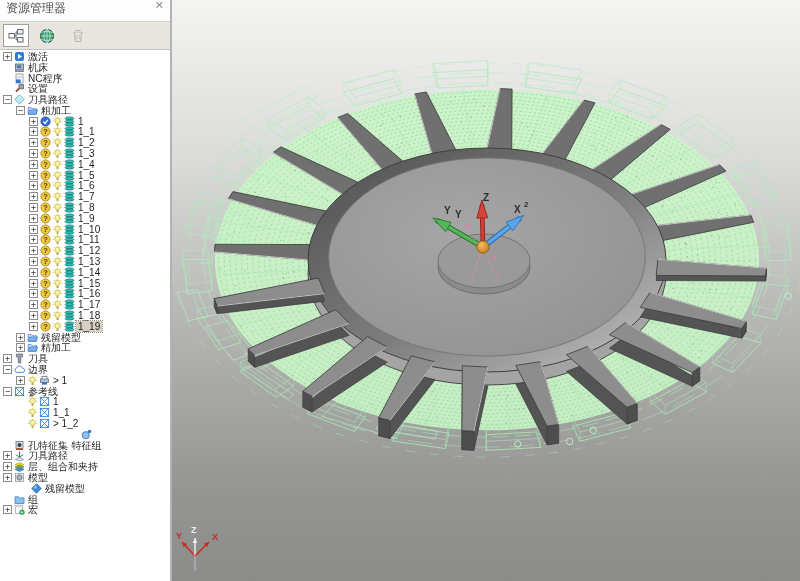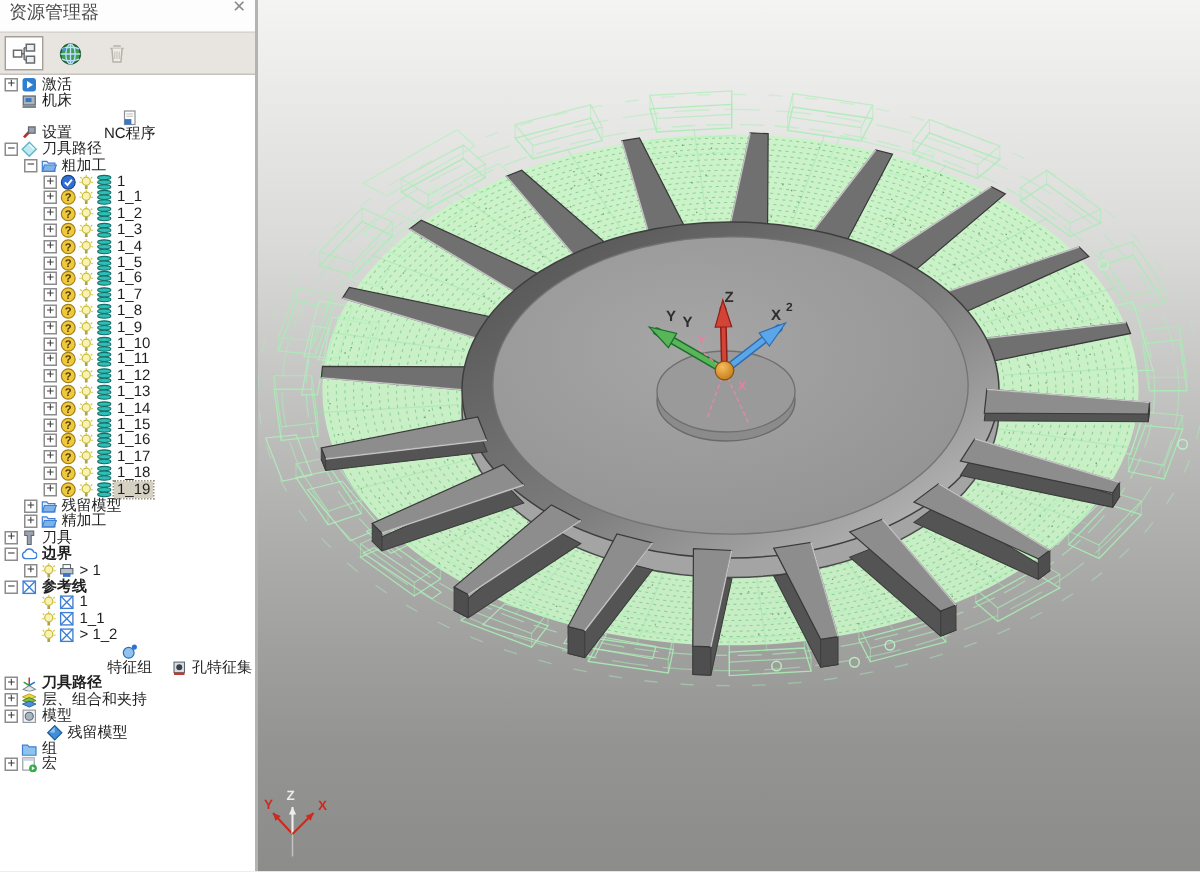--- a/index.html
+++ b/index.html
@@ -17,21 +17,21 @@
   .tb-btn.active{background:#fefefe;border:1px solid #a49f97;}
   .tb-btn svg{display:block;}
   .tree{position:absolute;top:51px;left:0;right:0;bottom:0;overflow:hidden;font-size:10px;color:#1f1f1f;}
   .tree-row{height:10.8px;display:flex;align-items:center;white-space:nowrap;}
   .exp{width:9px;height:9px;box-sizing:border-box;border:1px solid #8c8c8c;background:#fff;
        font-size:8.5px;line-height:6.5px;text-align:center;color:#3c3c3c;flex:none;margin-right:2px;font-family:"DejaVu Sans Mono",monospace;}
   .exp-spacer{width:11px;flex:none;}
   .ticon{width:11px;height:11px;flex:none;margin-right:1px;}
   .ticon svg{display:block;width:11px;height:11px;}
   .lbl{padding:0 2px;line-height:11px;}
-  .lbl.bold{font-weight:bold;}
+  .lbl.bold{font-weight:normal;}
   .lbl.sel{background:#d5d0c2;outline:1px dotted #97917f;}
   
   .viewport{position:absolute;left:172px;top:0;width:628px;height:581px;}
   .viewport svg{display:block;}
   svg text{font-family:"Liberation Sans",sans-serif;}
 </style>
 </head>
 <body>
 
 <div class="app">
@@ -88,21 +88,21 @@
           <span class="exp-spacer"></span>
           <span class="ticon">
             <svg viewBox="0 0 11 11">
               <rect x="1.5" y="2" width="8" height="6" fill="#aab4bd" stroke="#5a6570" stroke-width="0.8"></rect>
               <rect x="3" y="3.4" width="4" height="2.6" fill="#3a76c4"></rect>
               <rect x="1" y="8.4" width="9" height="1.6" fill="#7d858d"></rect>
             </svg>
           </span>
           <span class="lbl">机床</span>
         </div>
-        <div class="tree-row" style="padding-left: 3px; flex-direction: column;">
+        <div class="tree-row" style="padding-left: 3px;">
           <span class="exp-spacer"></span>
           <span class="ticon">
             <svg viewBox="0 0 11 11">
               <rect x="2" y="1" width="7" height="9" fill="#fff" stroke="#8a9098" stroke-width="0.8"></rect>
               <path d="M3.2 3h4.6M3.2 4.5h4.6" stroke="#b8bec4" stroke-width="0.7"></path>
               <rect x="2" y="6.4" width="4.6" height="3.6" fill="#3a76c4"></rect>
             </svg>
           </span>
           <span class="lbl">NC程序</span>
         </div>
@@ -736,21 +736,21 @@
         <div class="tree-row" style="padding-left: 3px; flex-direction: column;">
           <span class="exp-spacer"></span>
           <span class="ticon">
             <svg viewBox="0 0 11 11">
               <circle cx="4.8" cy="6.2" r="3.6" fill="#8fc3ee" stroke="#2f6fb0" stroke-width="0.8"></circle>
               <circle cx="8.6" cy="2.4" r="1.7" fill="#2f6fd8"></circle>
             </svg>
           </span>
           <span class="lbl">特征组</span>
         </div>
-        <div class="tree-row" style="padding-left: 15px; justify-content: flex-end;">
+        <div class="tree-row" style="padding-left: 3px;">
           <span class="exp-spacer"></span>
           <span class="ticon">
             <svg viewBox="0 0 11 11">
               <rect x="2" y="1.4" width="7" height="7" fill="#d8dee4" stroke="#5a6570" stroke-width="0.7"></rect>
               <circle cx="5.5" cy="4.9" r="2" fill="#3a4048"></circle>
               <rect x="2" y="8.4" width="7" height="1.6" fill="#c23a2f"></rect>
             </svg>
           </span>
           <span class="lbl">孔特征集</span>
         </div>

